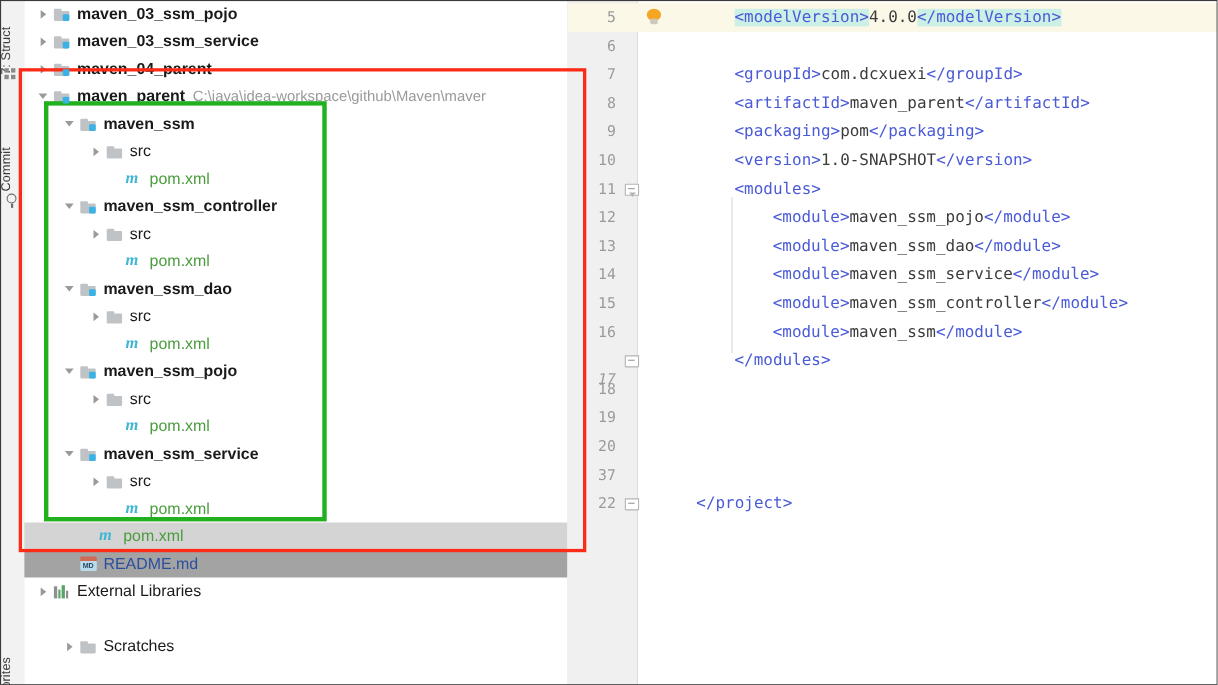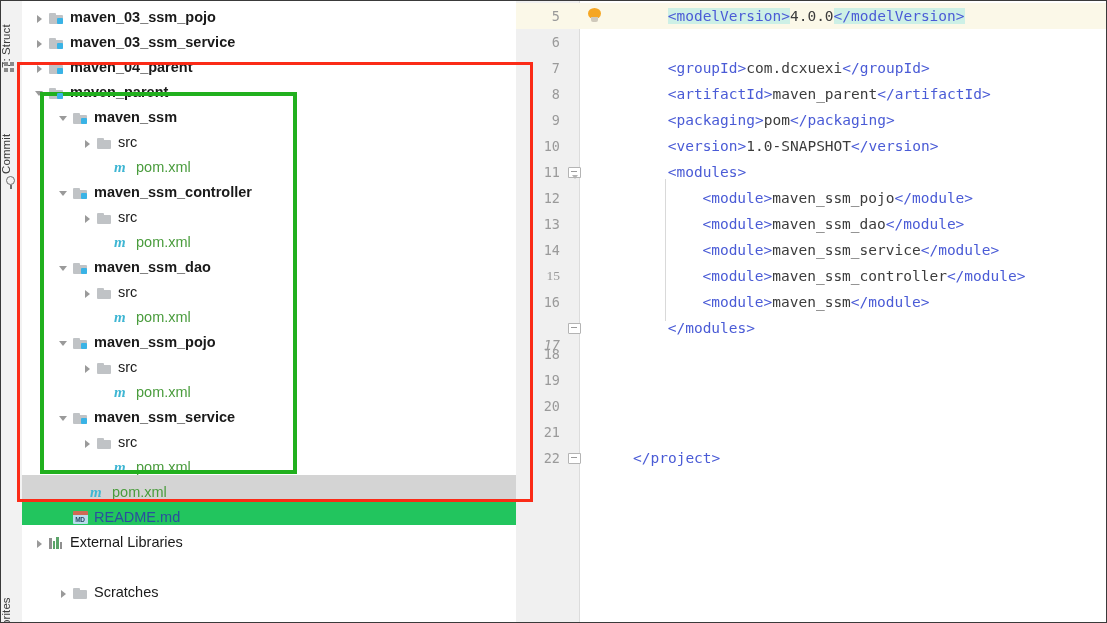--- a/index.html
+++ b/index.html
@@ -39,24 +39,24 @@
   .ico-commit u{position:absolute;left:6px;top:9px;width:1.6px;height:4px;background:#6e6e6e;}
 
   
   .tree{
     position:absolute;left:22px;top:0;width:494px;height:623px;
     background:#ffffff;overflow:hidden;
     border-right:1px solid #c3c3c3;
   }
   .row{
     position:absolute;left:0;width:494px;height:25px;
-    display:flex;align-items:flex-end;white-space:nowrap;
+    display:flex;align-items:center;white-space:nowrap;
   }
   .row.sel{background:#d4d4d4;}
-  .row.readme-hl{background:#22c55e;}
+  .row.readme-hl{background:#a3a3a3;}
 
   .arrow{
     width:13px;height:13px;flex:0 0 13px;position:relative;margin-right:2px;
   }
   .arrow.collapsed::after{
     content:"";position:absolute;left:4px;top:2.5px;
     border-left:5.5px solid #9a9a9a;
     border-top:4.5px solid transparent;border-bottom:4.5px solid transparent;
   }
   .arrow.expanded::after{
@@ -211,20 +211,21 @@
         </span>
         <span class="nm b ">maven_04_parent</span>
       </div>
       <div class="row" style="top: 75px;">
         <span style="display:inline-block;width:11px"></span>
         <span class="arrow expanded"></span>
         <span class="ico module">
           <i></i>
         </span>
         <span class="nm b ">maven_parent</span>
+        <span class="path">C:\java\idea-workspace\github\Maven\maver</span>
       </div>
       <div class="row" style="top: 100px;">
         <span style="display:inline-block;width:35px"></span>
         <span class="arrow expanded"></span>
         <span class="ico module">
           <i></i>
         </span>
         <span class="nm b ">maven_ssm</span>
       </div>
       <div class="row" style="top: 125px;">
@@ -369,33 +370,33 @@
         <div class="lnum" style="top: 133px;">10</div>
         <div class="code" style="top: 133px; padding-left: 151.72px;"><span class="tg">&lt;version&gt;</span><span class="tx">1.0-SNAPSHOT</span><span class="tg">&lt;/version&gt;</span></div>
         <div class="lnum" style="top: 159px;">11</div>
         <div class="code" style="top: 159px; padding-left: 151.72px;"><span class="tg">&lt;modules&gt;</span></div>
         <div class="lnum" style="top: 185px;">12</div>
         <div class="code" style="top: 185px; padding-left: 186.44px;"><span class="tg">&lt;module&gt;</span><span class="tx">maven_ssm_pojo</span><span class="tg">&lt;/module&gt;</span></div>
         <div class="lnum" style="top: 211px;">13</div>
         <div class="code" style="top: 211px; padding-left: 186.44px;"><span class="tg">&lt;module&gt;</span><span class="tx">maven_ssm_dao</span><span class="tg">&lt;/module&gt;</span></div>
         <div class="lnum" style="top: 237px;">14</div>
         <div class="code" style="top: 237px; padding-left: 186.44px;"><span class="tg">&lt;module&gt;</span><span class="tx">maven_ssm_service</span><span class="tg">&lt;/module&gt;</span></div>
-        <div class="lnum" style="top: 263px; font-family: Liberation Serif, serif;">15</div>
+        <div class="lnum" style="top: 263px;">15</div>
         <div class="code" style="top: 263px; padding-left: 186.44px;"><span class="tg">&lt;module&gt;</span><span class="tx">maven_ssm_controller</span><span class="tg">&lt;/module&gt;</span></div>
         <div class="lnum" style="top: 289px;">16</div>
         <div class="code" style="top: 289px; padding-left: 186.44px;"><span class="tg">&lt;module&gt;</span><span class="tx">maven_ssm</span><span class="tg">&lt;/module&gt;</span></div>
         <div class="lnum" style="top: 332px; font-style: italic;">17</div>
         <div class="code" style="top: 315px; padding-left: 151.72px;"><span class="tg">&lt;/modules&gt;</span></div>
         <div class="lnum" style="top: 341px;">18</div>
         <div class="code" style="top: 341px; padding-left: 117px;"></div>
         <div class="lnum" style="top: 367px;">19</div>
         <div class="code" style="top: 367px; padding-left: 117px;"></div>
         <div class="lnum" style="top: 393px;">20</div>
         <div class="code" style="top: 393px; padding-left: 117px;"></div>
-        <div class="lnum" style="top: 419px;">21</div>
+        <div class="lnum" style="top: 419px;">37</div>
         <div class="code" style="top: 419px; padding-left: 117px;"></div>
         <div class="lnum" style="top: 445px;">22</div>
         <div class="code" style="top: 445px; padding-left: 117px;"><span class="tg">&lt;/project&gt;</span></div>
         <div class="bulb" style="top: 8px; left: 72px;">
           <b></b>
           <u></u>
         </div>
         <div class="fold open" style="top: 167px; left: 52px;">
           <b></b>
           <u></u>

